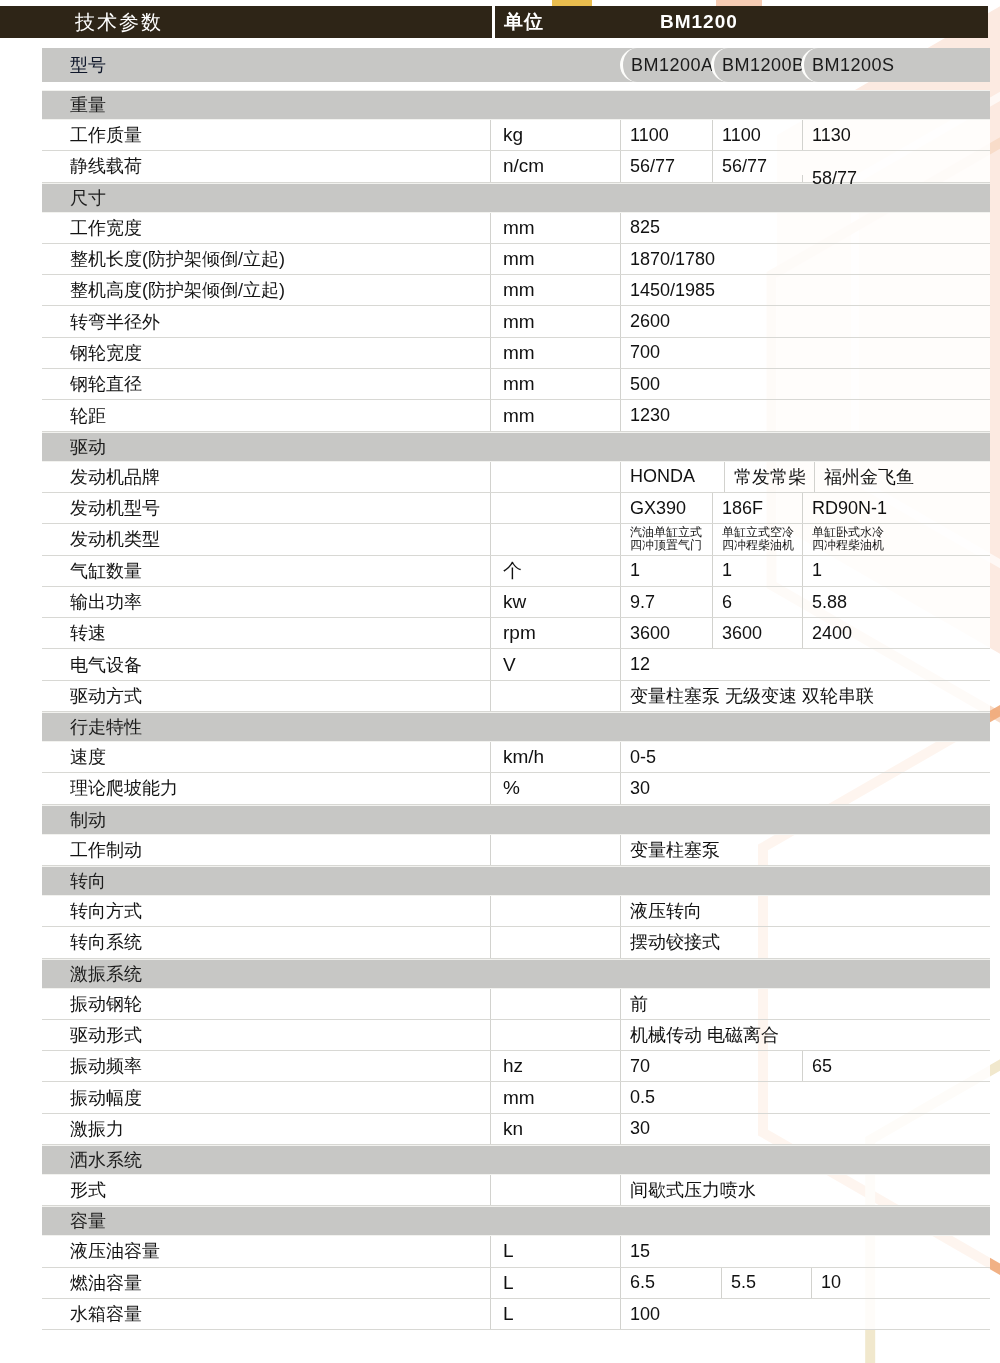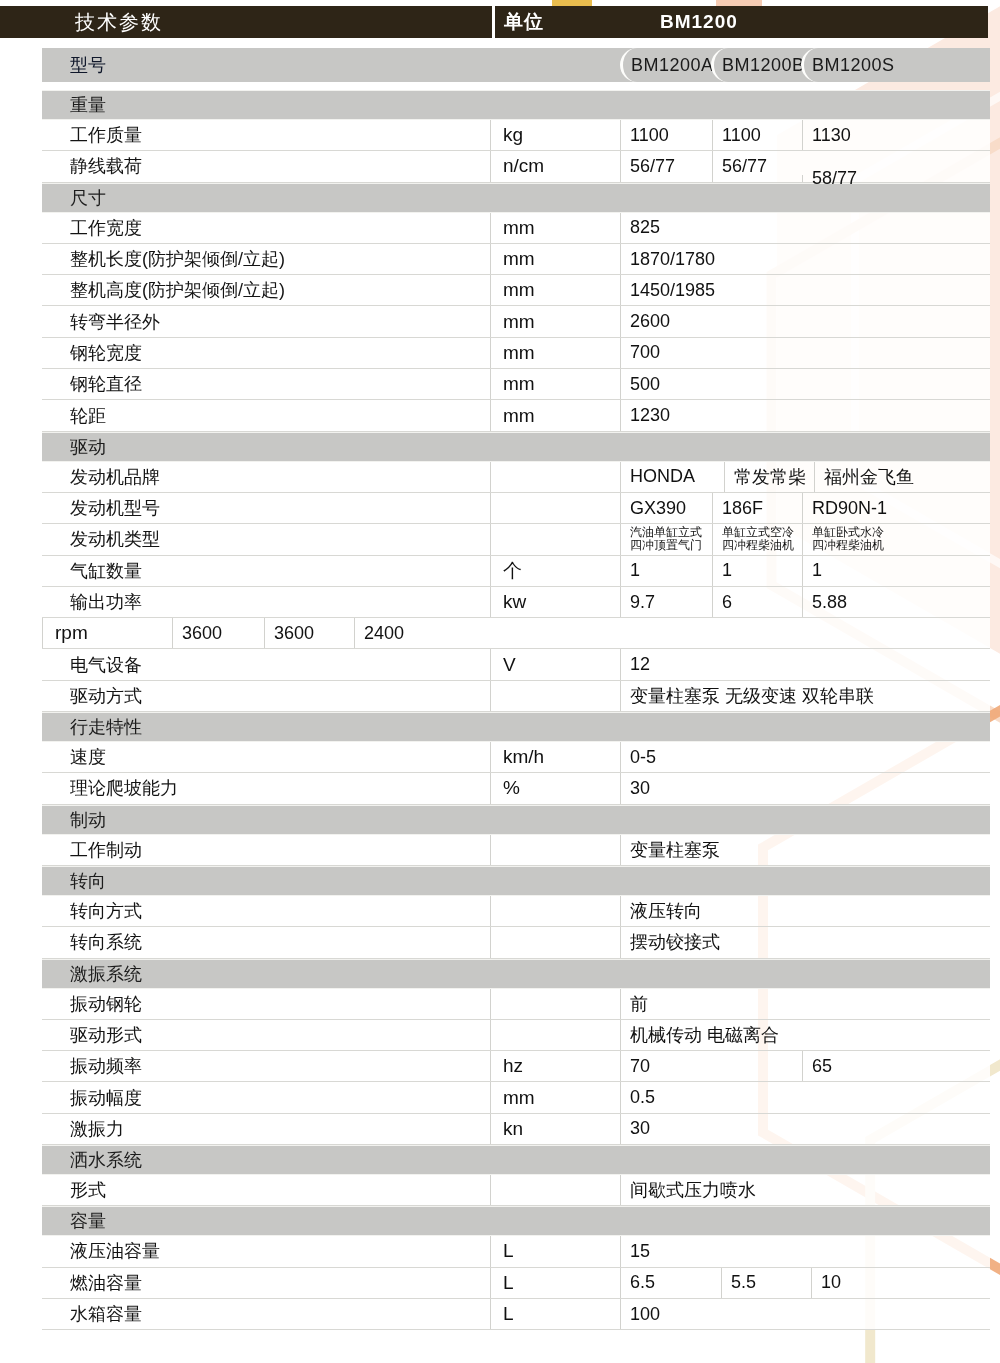--- a/index.html
+++ b/index.html
@@ -226,20 +226,21 @@
       <div class="drow">
         <span class="dlabel">输出功率</span>
         <span class="dunit">kw</span>
         <div class="dvals">
           <span class="dval" style="width: 91px;">9.7</span>
           <span class="dval" style="width: 90px;">6</span>
           <span class="dval" style="flex: 1 1 0%;">5.88</span>
         </div>
       </div>
       <div class="drow">
+        <span class="dlabel">转速</span>
         <span class="dunit">rpm</span>
         <div class="dvals">
           <span class="dval" style="width: 91px;">3600</span>
           <span class="dval" style="width: 90px;">3600</span>
           <span class="dval" style="flex: 1 1 0%;">2400</span>
         </div>
       </div>
       <div class="drow">
         <span class="dlabel">电气设备</span>
         <span class="dunit">V</span>

